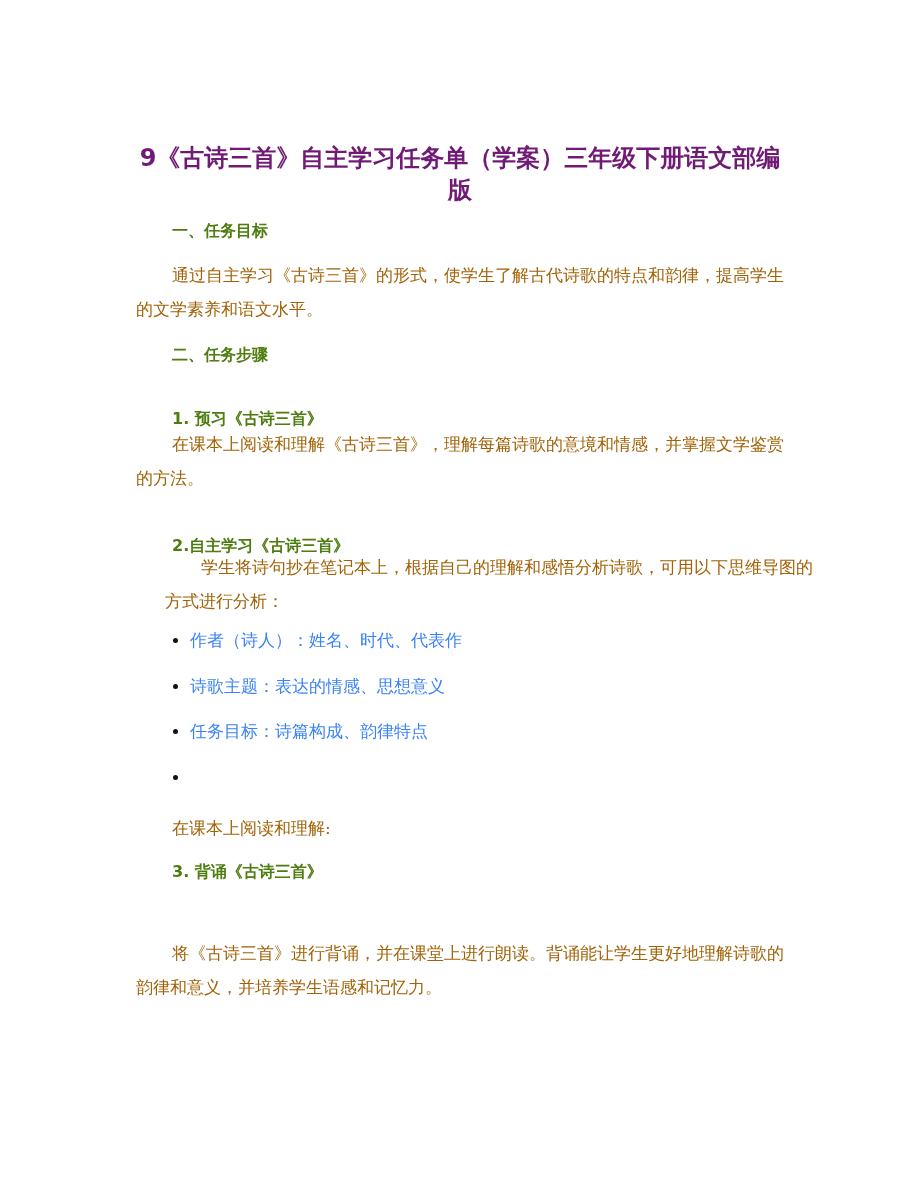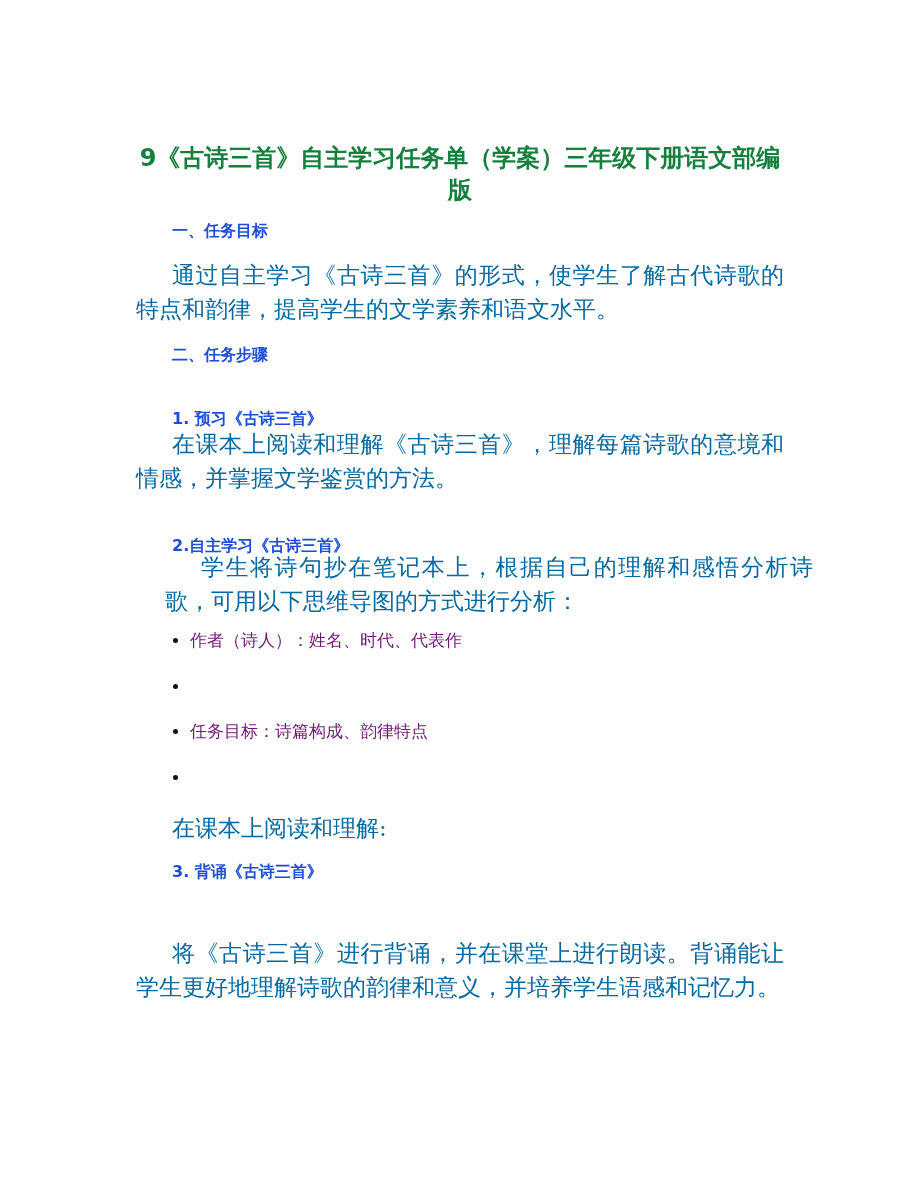--- a/index.html
+++ b/index.html
@@ -24,57 +24,57 @@
     .title {
       position: absolute;
       left: 0;
       top: 142px;
       width: 648px;
       text-align: center;
       font-family: "DejaVu Sans", "Liberation Sans", sans-serif;
       font-weight: bold;
       font-size: 24px;
       line-height: 32px;
-      color: #15803d;
+      color: #701a75;
       letter-spacing: 0px;
     }
     .h {
       position: absolute;
       left: 36px;
       font-family: "DejaVu Sans", "Liberation Sans", sans-serif;
       font-weight: bold;
       font-size: 16px;
       line-height: 20px;
-      color: #1d4ed8;
+      color: #4d7c0f;
     }
     .p {
       position: absolute;
       left: 0;
       width: 648px;
-      font-size: 23px;
+      font-size: 17px;
       line-height: 34px;
       text-indent: 36px;
-      color: #0369a1;
+      color: #a16207;
       text-align: justify;
     }
     .bullets {
       position: absolute;
       left: 36px;
       top: 628px;
       list-style: none;
       margin: 0;
       padding: 0;
     }
     .bullets li {
       position: relative;
       height: 45.5px;
       padding-left: 18px;
       font-size: 17px;
       line-height: 24px;
-      color: #701a75;
+      color: #3b82f6;
     }
     .bullets li .dot {
       position: absolute;
       left: 1px;
       top: 10px;
       width: 5px;
       height: 5px;
       border-radius: 50%;
       background: #111;
     }
@@ -100,20 +100,21 @@
 
   <div class="p" style="top:550px;margin-left:29px;">学生将诗句抄在笔记本上，根据自己的理解和感悟分析诗歌，可用以下思维导图的方式进行分析：</div>
 
   <ul class="bullets">
     <li>
       <span class="dot"></span>
       <span>作者（诗人）：姓名、时代、代表作</span>
     </li>
     <li>
       <span class="dot"></span>
+      <span>诗歌主题：表达的情感、思想意义</span>
     </li>
     <li>
       <span class="dot"></span>
       <span>任务目标：诗篇构成、韵律特点</span>
     </li>
     <li>
       <span class="dot"></span>
     </li>
   </ul>
 

